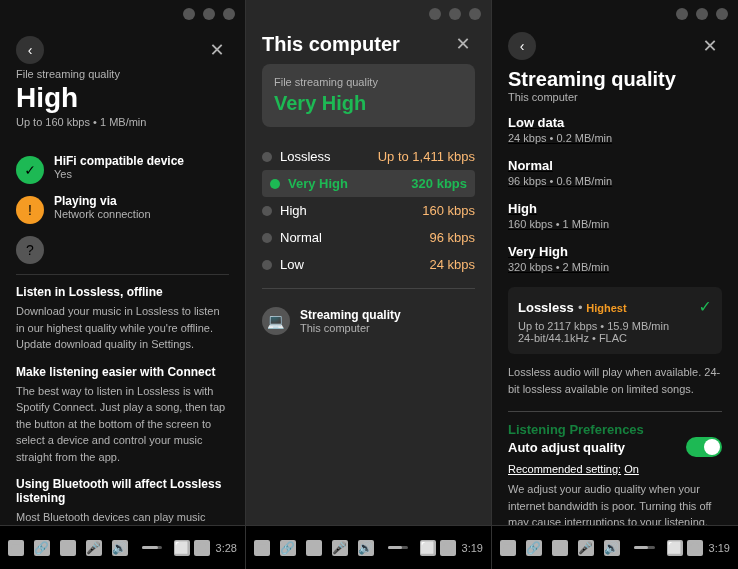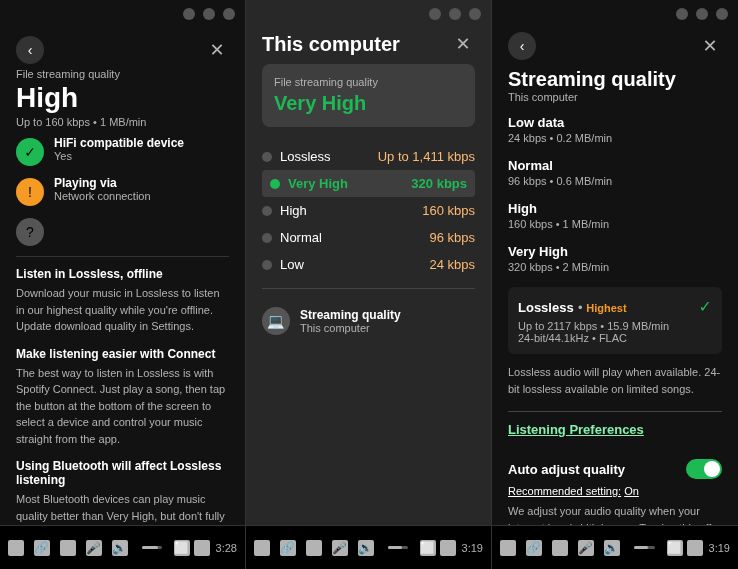--- a/index.html
+++ b/index.html
@@ -73,21 +73,21 @@
     .quality-value-large {
       font-size: 28px;
       font-weight: 700;
       color: #fff;
       margin-bottom: 2px;
     }
 
     .quality-sub {
       font-size: 11px;
       color: #b3b3b3;
-      margin-bottom: 8px;
+      margin-bottom: 26px;
     }
 
     .device-info-item {
       display: flex;
       align-items: flex-start;
       gap: 10px;
       margin-bottom: 10px;
     }
 
     .device-icon {
@@ -209,20 +209,21 @@
       font-weight: 600;
       color: #fff;
     }
     .streaming-device-text .sublabel {
       font-size: 11px;
       color: #b3b3b3;
     }
 
     .quality-tier {
       margin-bottom: 14px;
+      text-decoration: underline;
     }
 
     .quality-tier-name {
       font-size: 13px;
       font-weight: 700;
       color: #fff;
       margin-bottom: 2px;
     }
 
     .quality-tier-detail {
@@ -257,23 +258,22 @@
       font-size: 11px;
       color: #b3b3b3;
       line-height: 1.5;
       margin-top: 8px;
       margin-bottom: 14px;
     }
 
     .listening-prefs-header {
       font-size: 13px;
       font-weight: 700;
-      color: #86efac;
-      margin-bottom: 22px;
-      text-decoration: underline;
+      color: #15803d;
+      margin-bottom: 0;
     }
 
     .auto-adjust-row {
       display: flex;
       align-items: center;
       justify-content: space-between;
       margin-bottom: 6px;
     }
 
     .auto-adjust-label {

